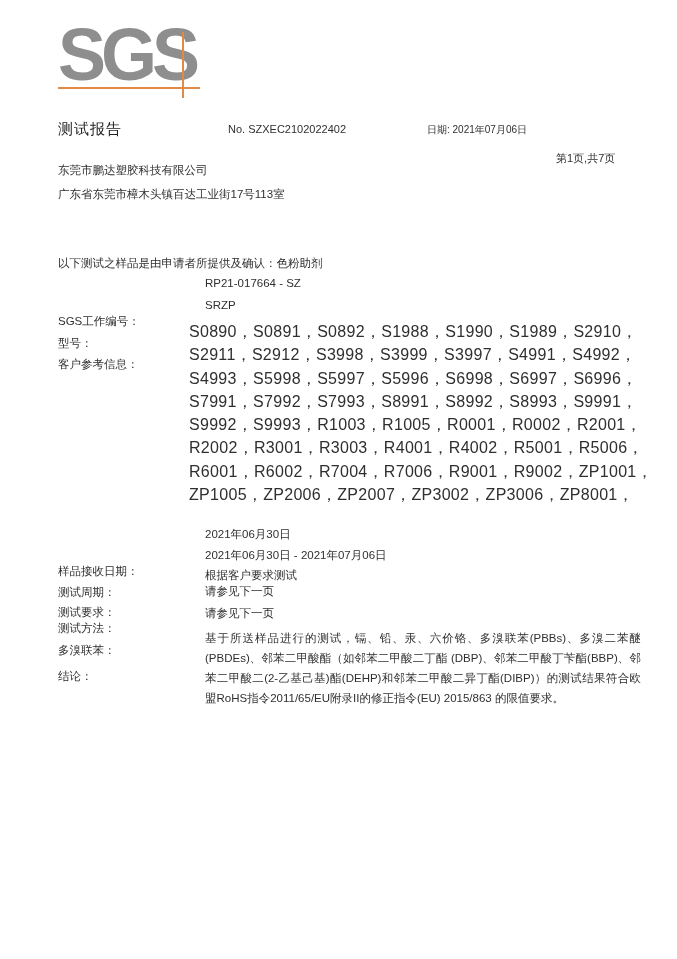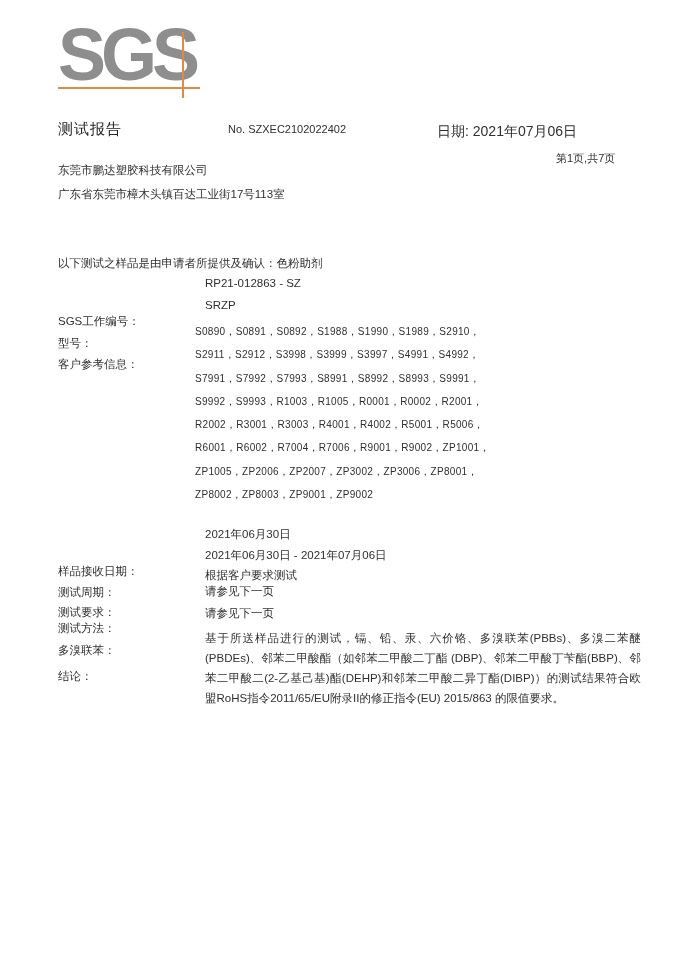--- a/index.html
+++ b/index.html
@@ -17,30 +17,30 @@
   .abs{position:absolute;}
 
   
   .logo{left:58px;top:20px;font-size:72px;font-weight:700;line-height:68px;
         letter-spacing:-5px;color:var(--logo-gray);transform:scaleY(1.02);}
   .logo-hline{left:58px;top:87px;width:142px;height:2px;background:var(--accent);}
   .logo-vline{left:182px;top:32px;width:2px;height:66px;background:var(--accent);}
 
   .title{left:58px;top:120px;font-size:15px;font-weight:400;color:#222;letter-spacing:1px;}
   .report-no{left:228px;top:123px;font-size:11px;}
-  .report-date{left:437px;top:123px;font-size:14px;}
+  .report-date{left:427px;top:123px;font-size:10px;}
   .page-info{left:556px;top:123px;font-size:11px;margin-top:28px;}
 
   .company{left:58px;top:163px;font-size:11.5px;}
   .address{left:58px;top:187px;font-size:11.5px;}
   .sample-statement{left:58px;top:256px;font-size:11.5px;}
 
   .lbl{left:58px;font-size:11.5px;margin-top:37px;}
   .val{left:205px;font-size:11.5px;}
-  .ref-lines{left:195px;top:320px;font-size:10px;line-height:23.3px;letter-spacing:.3px;}
+  .ref-lines{left:189px;top:320px;font-size:16px;line-height:23.3px;letter-spacing:.3px;}
   .conclusion-text{left:205px;top:628px;width:436px;font-size:11.5px;line-height:20px;text-align:justify;}
 
   
   .legal{left:176px;top:837px;width:479px;font-size:6.7px;line-height:7.3px;
          text-align:justify;color:#3e3e3e;}
   .attention{margin-top:1px;color:var(--legal-orange);font-weight:700;}
   .addr-block{left:180px;top:917px;width:475px;font-size:6.4px;color:#333;}
   .addr-row{display:flex;align-items:center;gap:6px;height:13px;white-space:nowrap;}
   .addr-row + .addr-row{border-top:1px solid #bdbdbd;}
   .addr-row .a{flex:0 1 auto;overflow:hidden;}
@@ -64,35 +64,35 @@
   <div class="abs report-no">No. SZXEC2102022402</div>
   <div class="abs report-date">日期: 2021年07月06日</div>
   <div class="abs page-info">第1页,共7页</div>
 
   <div class="abs company">东莞市鹏达塑胶科技有限公司</div>
   <div class="abs address">广东省东莞市樟木头镇百达工业街17号113室</div>
 
   <div class="abs sample-statement">以下测试之样品是由申请者所提供及确认：色粉助剂</div>
 
   <div class="abs lbl" style="top:277px">SGS工作编号：</div>
-  <div class="abs val" style="top:277px">RP21-012863 - SZ</div>
+  <div class="abs val" style="top:277px">RP21-017664 - SZ</div>
 
   <div class="abs lbl" style="top:299px">型号：</div>
   <div class="abs val" style="top:299px">SRZP</div>
 
   <div class="abs lbl" style="top:320px">客户参考信息：</div>
   <div class="abs ref-lines">
     <div>S0890，S0891，S0892，S1988，S1990，S1989，S2910，</div>
     <div>S2911，S2912，S3998，S3999，S3997，S4991，S4992，</div>
+    <div>S4993，S5998，S5997，S5996，S6998，S6997，S6996，</div>
     <div>S7991，S7992，S7993，S8991，S8992，S8993，S9991，</div>
     <div>S9992，S9993，R1003，R1005，R0001，R0002，R2001，</div>
     <div>R2002，R3001，R3003，R4001，R4002，R5001，R5006，</div>
     <div>R6001，R6002，R7004，R7006，R9001，R9002，ZP1001，</div>
     <div>ZP1005，ZP2006，ZP2007，ZP3002，ZP3006，ZP8001，</div>
-    <div>ZP8002，ZP8003，ZP9001，ZP9002</div>
   </div>
 
   <div class="abs lbl" style="top:527px">样品接收日期：</div>
   <div class="abs val" style="top:527px">2021年06月30日</div>
 
   <div class="abs lbl" style="top:548px">测试周期：</div>
   <div class="abs val" style="top:548px">2021年06月30日 - 2021年07月06日</div>
 
   <div class="abs lbl" style="top:568px">测试要求：</div>
   <div class="abs val" style="top:568px">根据客户要求测试</div>

